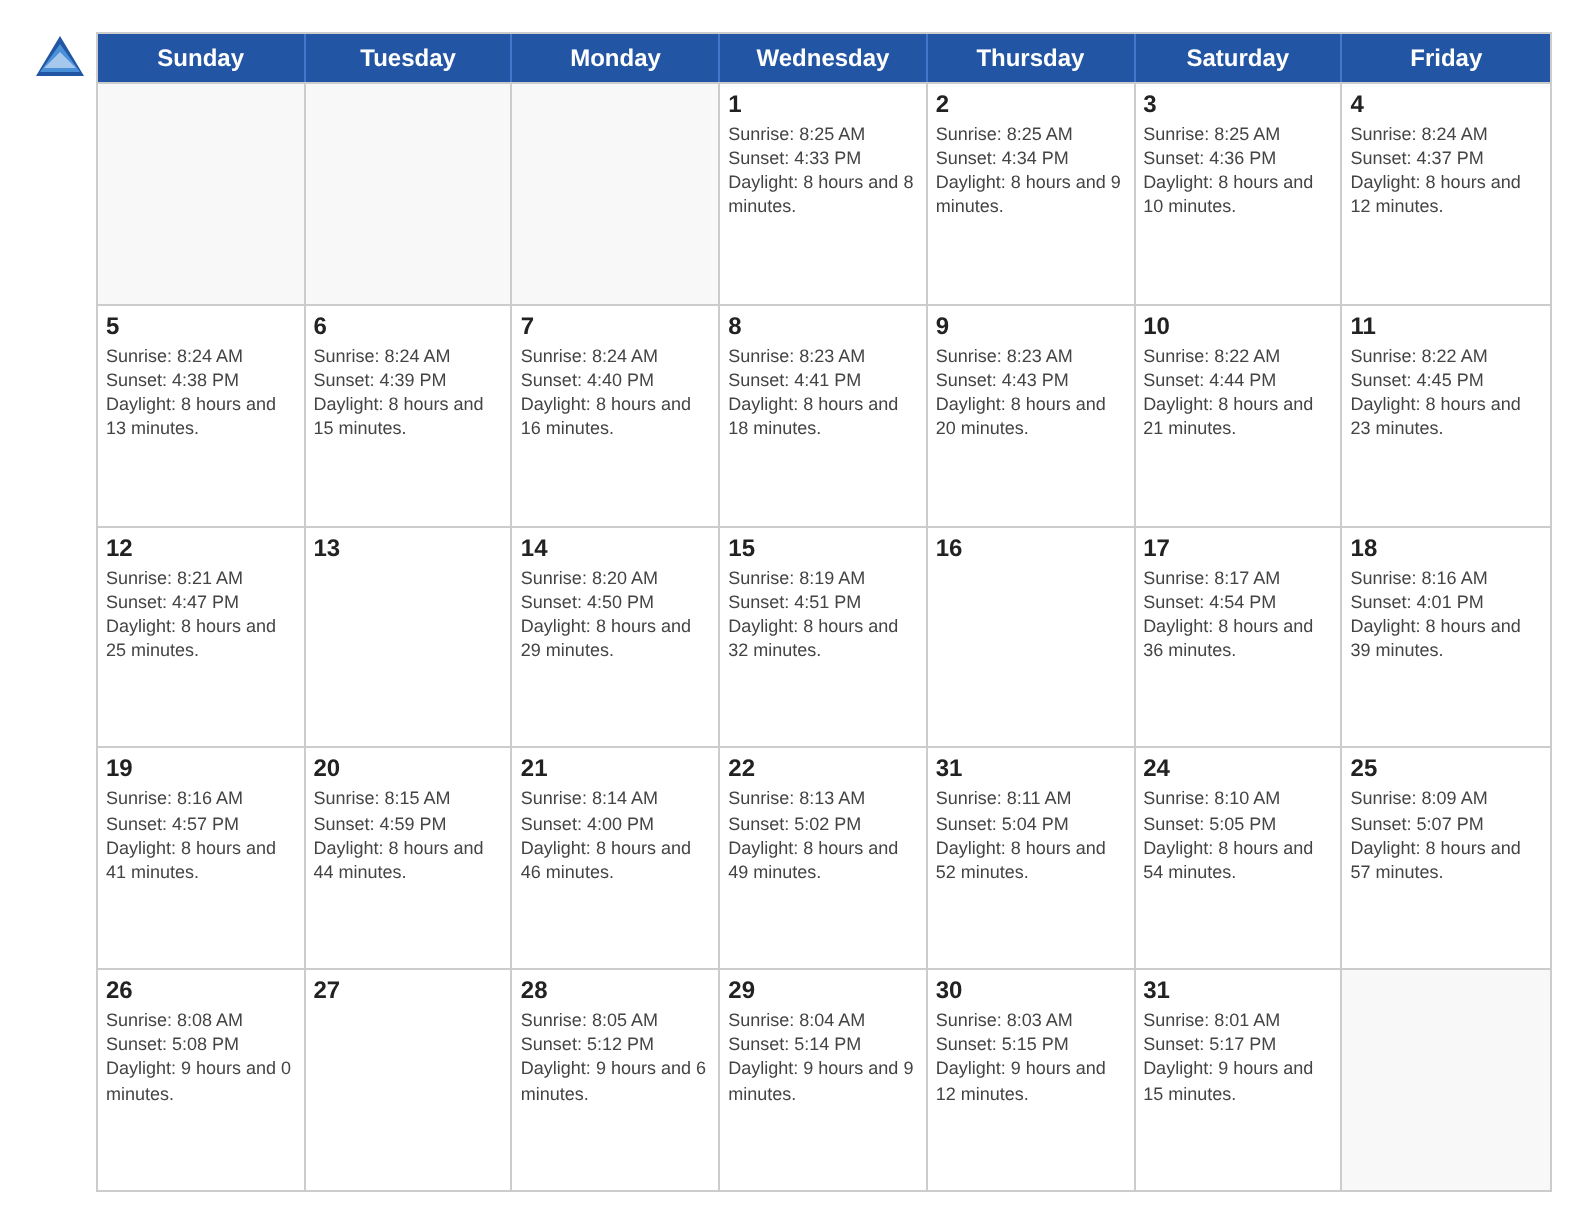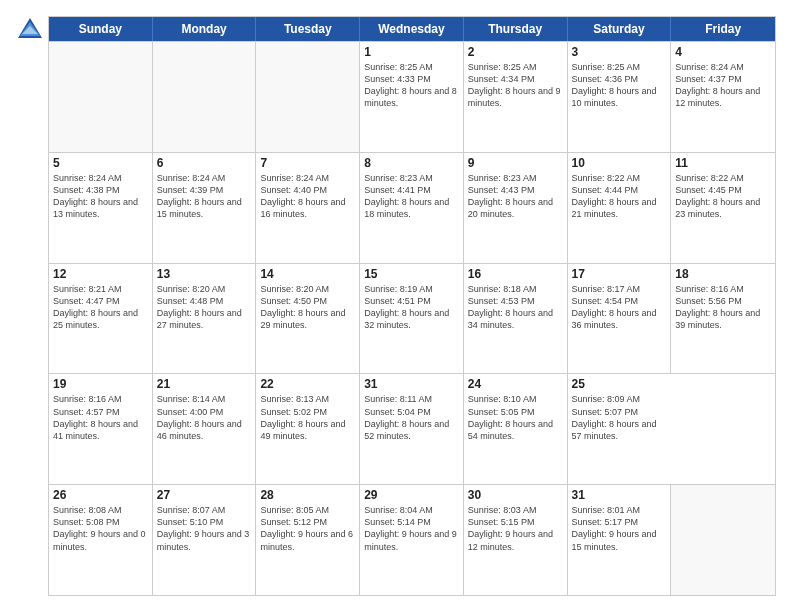--- a/index.html
+++ b/index.html
@@ -133,22 +133,22 @@
     </div>
     <div class="title-block">
       <div class="month-title"></div>
       <div class="location"></div>
     </div>
   </div>
 
   <div class="calendar">
     <div class="cal-header">
     <div class="cal-header-cell">Sunday</div>
+        <div class="cal-header-cell">Tuesday</div>
         <div class="cal-header-cell">Monday</div>
-        <div class="cal-header-cell">Tuesday</div>
         <div class="cal-header-cell">Wednesday</div>
         <div class="cal-header-cell">Thursday</div>
         <div class="cal-header-cell">Saturday</div>
         <div class="cal-header-cell">Friday</div>
       </div>
     <div class="cal-body">
     <div class="cal-row">
           <div class="cal-cell empty"></div>
           <div class="cal-cell empty"></div>
           <div class="cal-cell empty"></div>
@@ -235,70 +235,69 @@
         <div class="cal-row">
           <div class="cal-cell">
             <div class="day-num">12</div>
             <div class="day-info">Sunrise: 8:21 AM
 Sunset: 4:47 PM
 Daylight: 8 hours
 and 25 minutes.</div>
           </div>
           <div class="cal-cell">
             <div class="day-num">13</div>
-            <div class="day-info">Sunrise: 8:20 AM
-Sunset: 4:48 PM
-Daylight: 8 hours
-and 27 minutes.</div>
           </div>
           <div class="cal-cell">
             <div class="day-num">14</div>
             <div class="day-info">Sunrise: 8:20 AM
 Sunset: 4:50 PM
 Daylight: 8 hours
 and 29 minutes.</div>
           </div>
           <div class="cal-cell">
             <div class="day-num">15</div>
             <div class="day-info">Sunrise: 8:19 AM
 Sunset: 4:51 PM
 Daylight: 8 hours
 and 32 minutes.</div>
           </div>
           <div class="cal-cell">
             <div class="day-num">16</div>
-            <div class="day-info">Sunrise: 8:18 AM
-Sunset: 4:53 PM
-Daylight: 8 hours
-and 34 minutes.</div>
           </div>
           <div class="cal-cell">
             <div class="day-num">17</div>
             <div class="day-info">Sunrise: 8:17 AM
 Sunset: 4:54 PM
 Daylight: 8 hours
 and 36 minutes.</div>
           </div>
           <div class="cal-cell">
             <div class="day-num">18</div>
             <div class="day-info">Sunrise: 8:16 AM
-Sunset: 5:56 PM
+Sunset: 4:01 PM
 Daylight: 8 hours
 and 39 minutes.</div>
           </div>
         </div>
         <div class="cal-row">
           <div class="cal-cell">
             <div class="day-num">19</div>
             <div class="day-info">Sunrise: 8:16 AM
 Sunset: 4:57 PM
 Daylight: 8 hours
 and 41 minutes.</div>
           </div>
           <div class="cal-cell">
+            <div class="day-num">20</div>
+            <div class="day-info">Sunrise: 8:15 AM
+Sunset: 4:59 PM
+Daylight: 8 hours
+and 44 minutes.</div>
+          </div>
+          <div class="cal-cell">
             <div class="day-num">21</div>
             <div class="day-info">Sunrise: 8:14 AM
 Sunset: 4:00 PM
 Daylight: 8 hours
 and 46 minutes.</div>
           </div>
           <div class="cal-cell">
             <div class="day-num">22</div>
             <div class="day-info">Sunrise: 8:13 AM
 Sunset: 5:02 PM
@@ -330,24 +329,20 @@
         <div class="cal-row">
           <div class="cal-cell">
             <div class="day-num">26</div>
             <div class="day-info">Sunrise: 8:08 AM
 Sunset: 5:08 PM
 Daylight: 9 hours
 and 0 minutes.</div>
           </div>
           <div class="cal-cell">
             <div class="day-num">27</div>
-            <div class="day-info">Sunrise: 8:07 AM
-Sunset: 5:10 PM
-Daylight: 9 hours
-and 3 minutes.</div>
           </div>
           <div class="cal-cell">
             <div class="day-num">28</div>
             <div class="day-info">Sunrise: 8:05 AM
 Sunset: 5:12 PM
 Daylight: 9 hours
 and 6 minutes.</div>
           </div>
           <div class="cal-cell">
             <div class="day-num">29</div>

